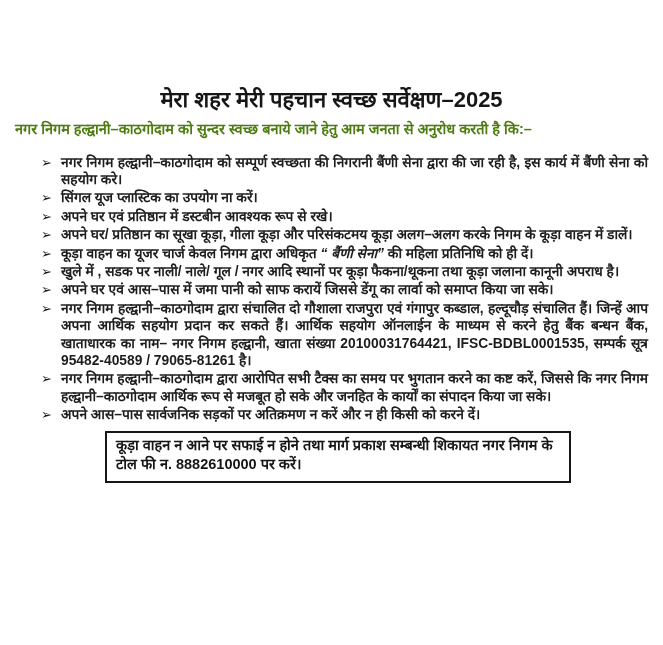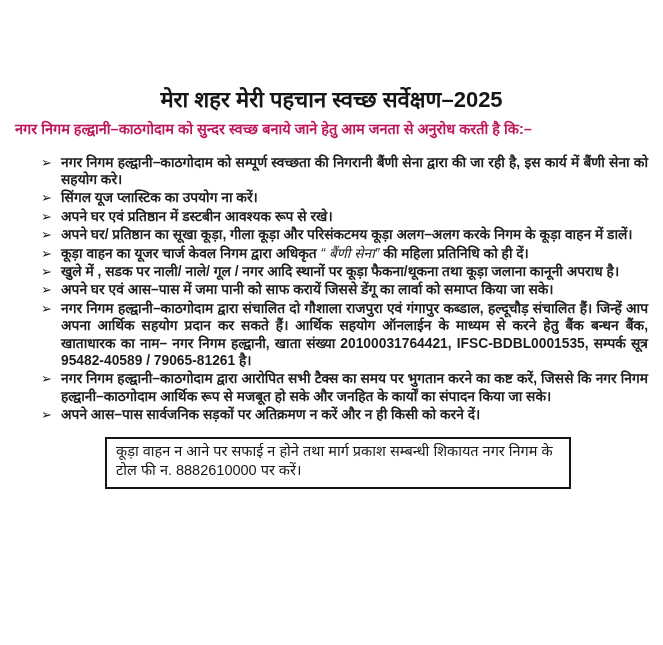--- a/index.html
+++ b/index.html
@@ -29,21 +29,21 @@
     margin: 0;
     color: #161616;
   }
   .subtitle { margin-top: 1px; }
   .intro {
     margin-top: 8px;
     font-size: 14.5px;
     font-weight: 700;
     line-height: 19px;
     text-align: justify;
-    color: #be185d;
+    color: #4d7c0f;
   }
   .bullets {
     margin-top: 10px;
   }
   .bullet {
     display: flex;
     align-items: flex-start;
     padding-left: 26px;
     margin-bottom: 1px;
     font-size: 13.8px;
@@ -56,31 +56,31 @@
     width: 20px;
     font-size: 13px;
     line-height: 17.4px;
     color: #161616;
   }
   .bullet .btext {
     flex: 1 1 auto;
     text-align: justify;
   }
   .hl {
-    font-weight: 400;
+    font-weight: 700;
     font-style: italic;
   }
   .notice-box {
     box-sizing: border-box;
-    margin: 13px 0 0 90px;
+    margin: 7px 0 0 90px;
     width: 466px;
     border: 2px solid #161616;
     padding: 3px 9px 6px 9px;
     font-size: 14.5px;
-    font-weight: 400;
+    font-weight: 700;
     line-height: 19.5px;
     text-align: left;
     color: #161616;
     background: #ffffff;
   }
 </style>
 </head>
 <body>
 
 <div class="sheet">

